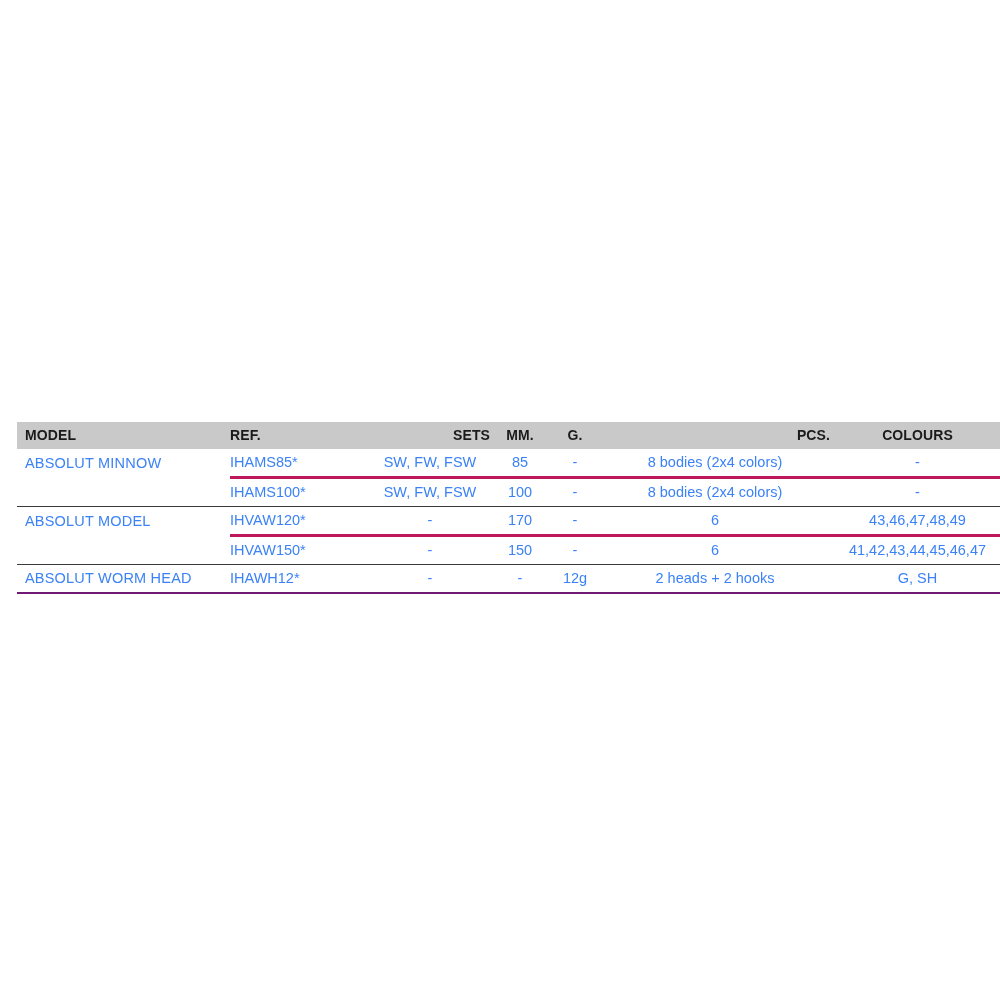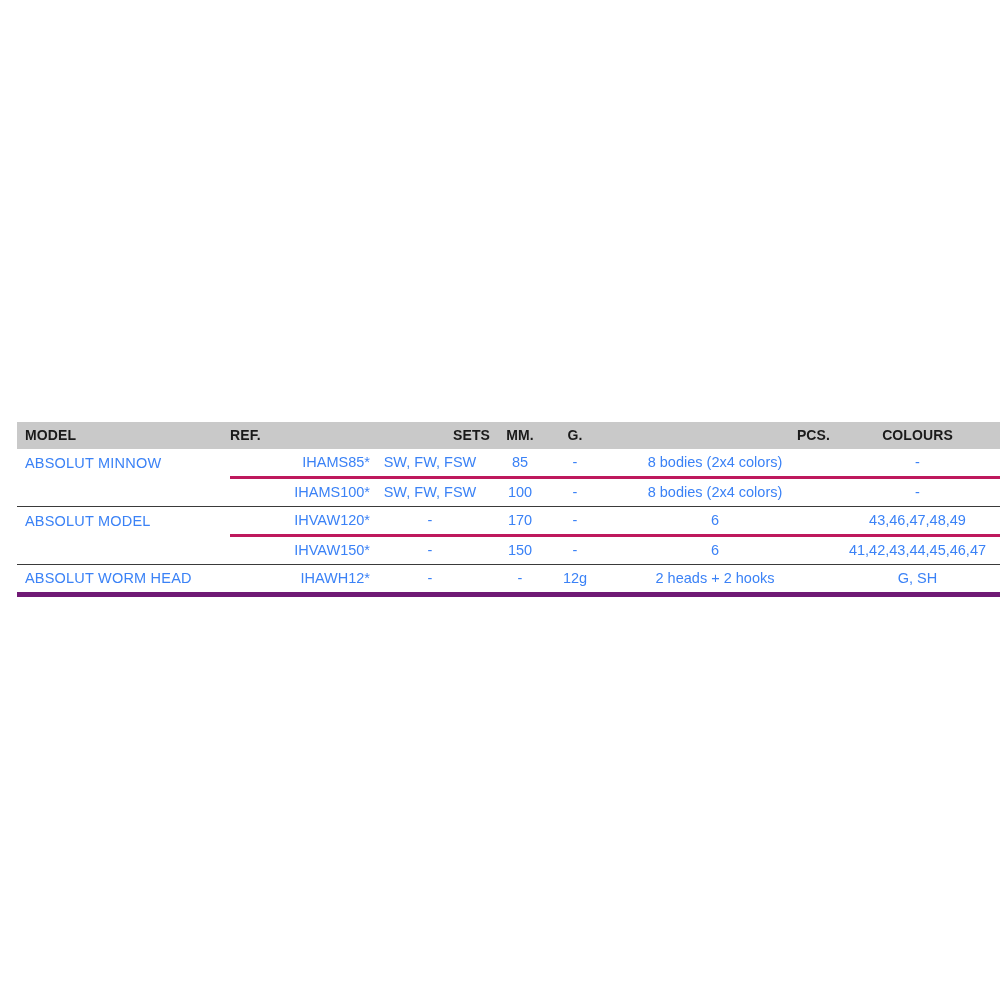--- a/index.html
+++ b/index.html
@@ -63,31 +63,31 @@
     color: #3b82f6;
     font-weight: normal;
   }
 
   tbody td.c-model {
     text-align: left;
     padding-left: 8px !important;
     letter-spacing: 0.2px;
   }
   tbody td.c-ref {
-    text-align: right;
+    text-align: left;
   }
   tbody td.c-center {
     text-align: center;
   }
 
   tr.rule-top td {
     border-top: 1px solid #3a3a3a;
   }
   tr.rule-bottom-all td {
-    border-bottom: 5px solid #701a75;
+    border-bottom: 2px solid #701a75;
   }
   
   tr.rule-partial td.sep {
     border-top: 3px solid #be185d;
   }
 </style>
 </head>
 <body>
 
 <div class="spec-table-wrap">

